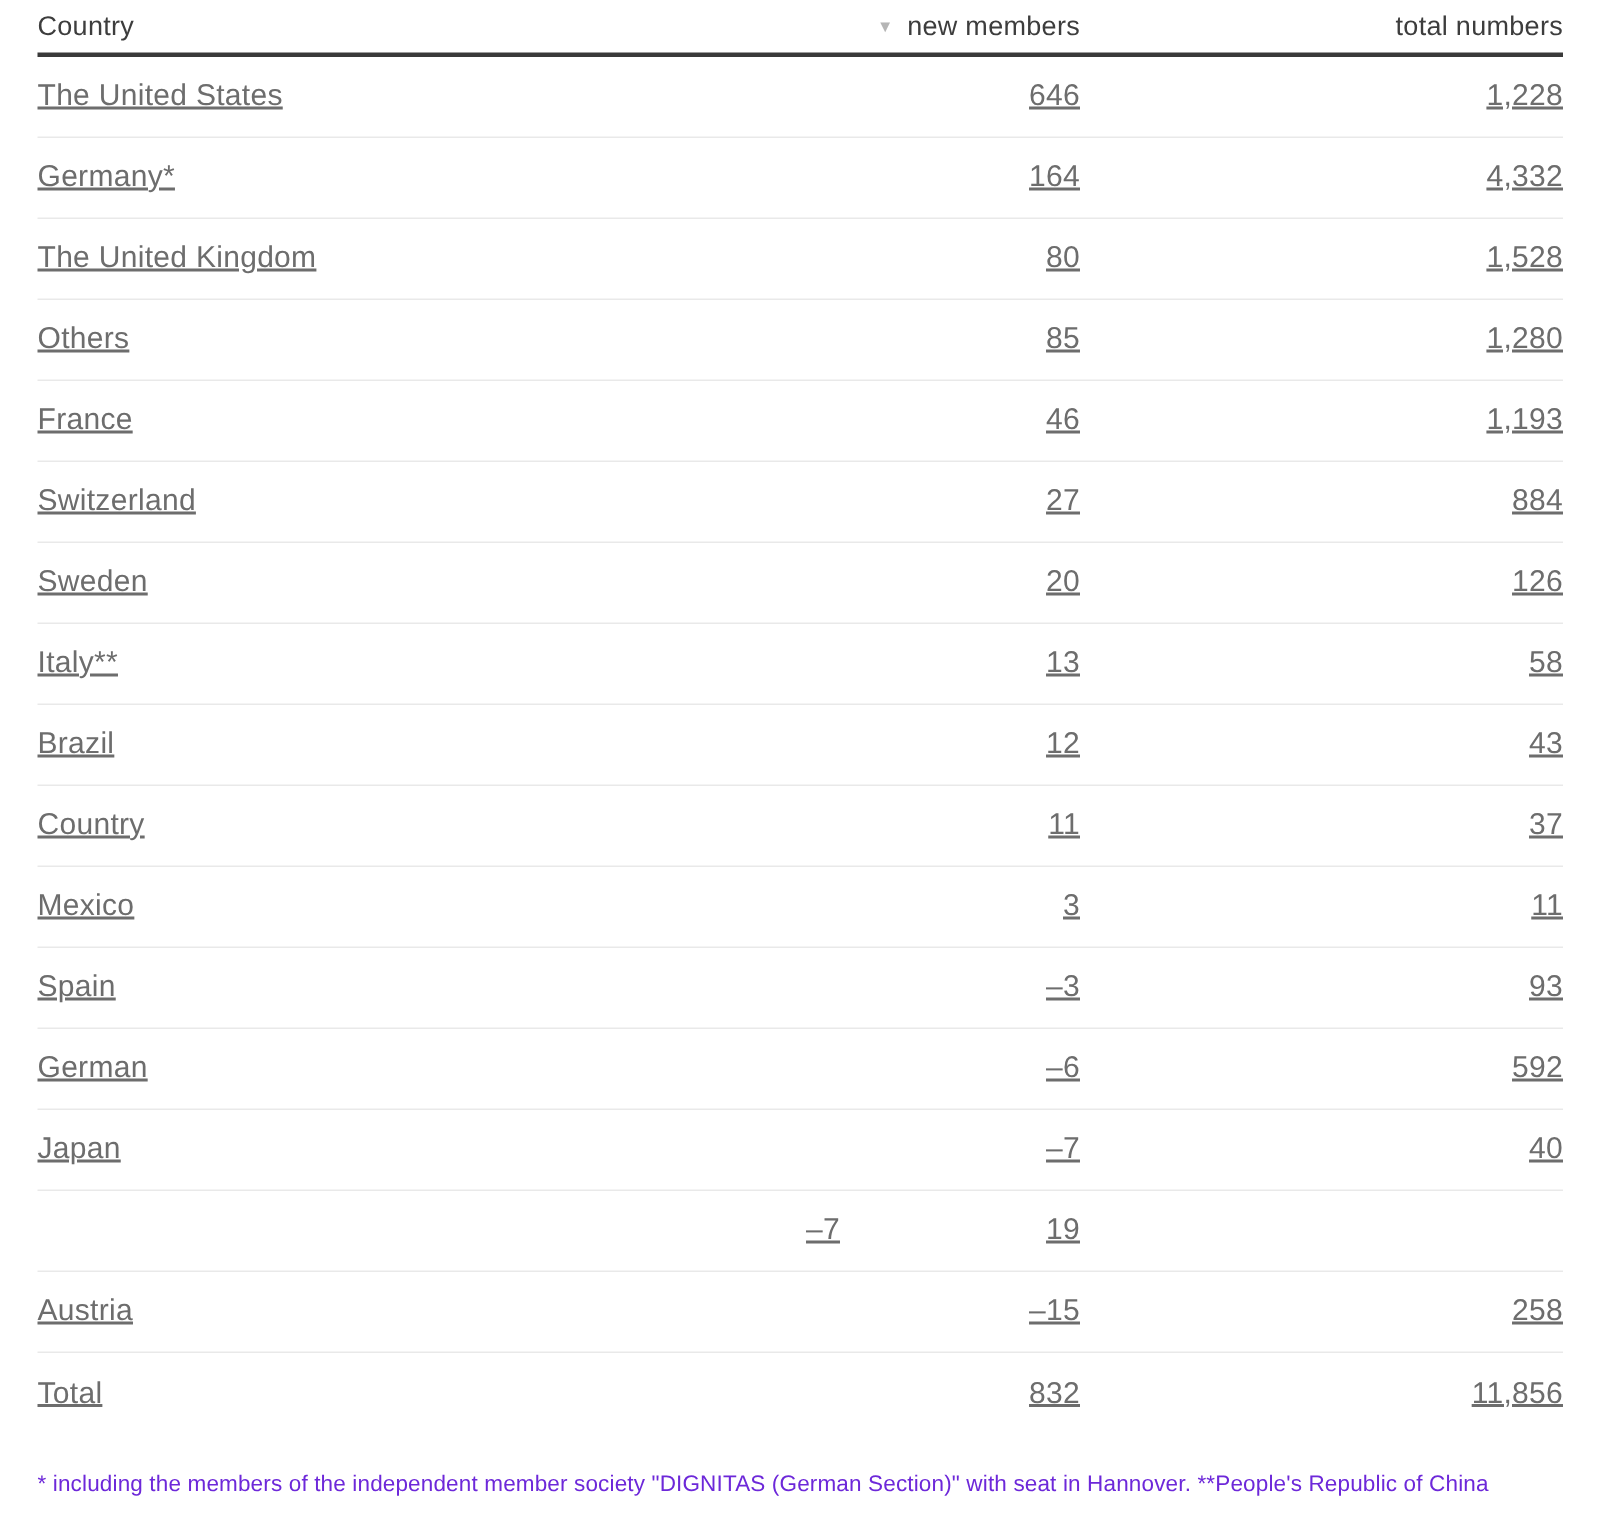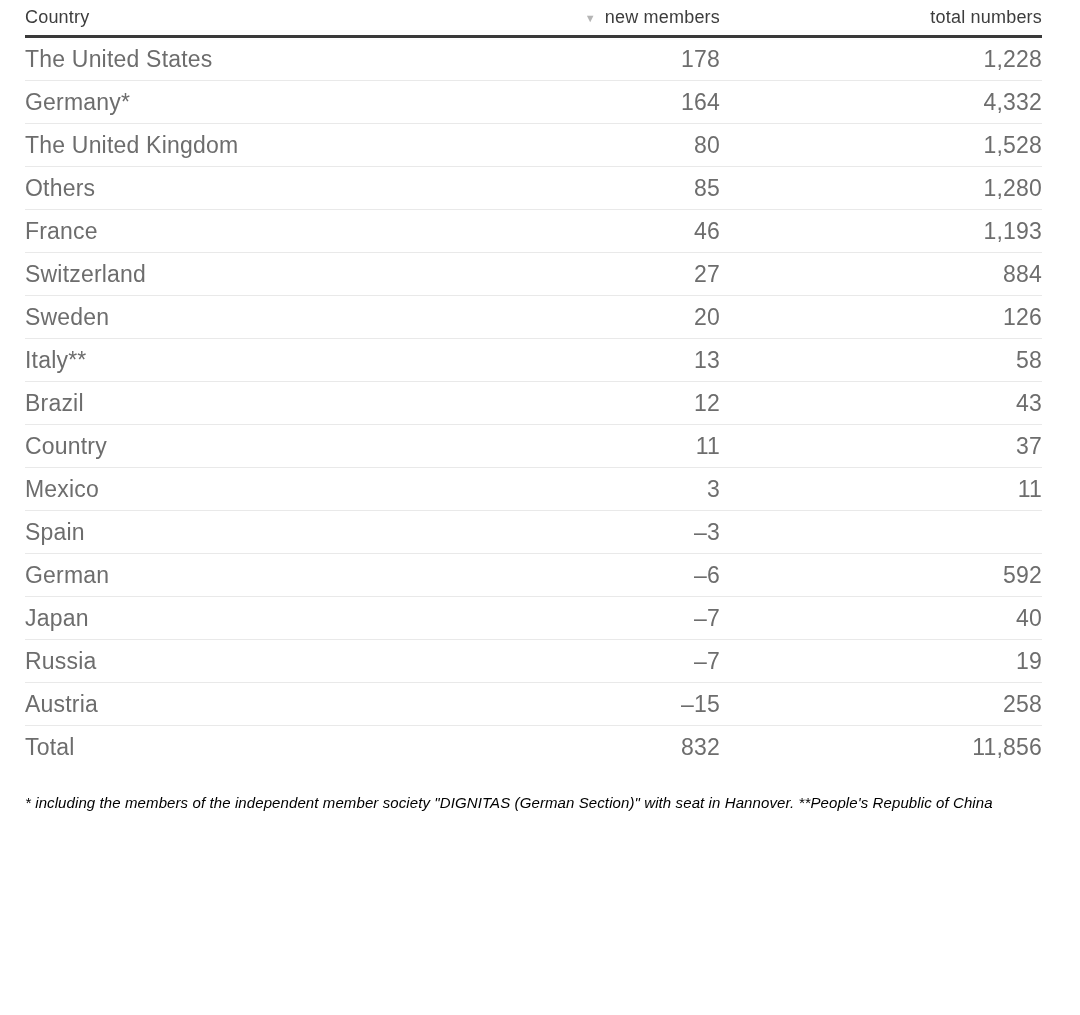--- a/index.html
+++ b/index.html
@@ -36,32 +36,32 @@
     color: #b5b5b5;
     font-size: 11px;
     line-height: 1;
     position: relative;
     top: 1px;
   }
   .tr {
     display: grid;
     grid-template-columns: 1fr 160px 322px;
     align-items: center;
-    height: 43px;
+    height: 54px;
     border-bottom: 1px solid #e9e9e9;
-    font-size: 23px;
+    font-size: 20px;
     color: #6d6d6d;
     letter-spacing: 0.2px;
+    text-decoration: underline;
   }
   .tr.total-row { border-bottom: none; }
   .footnote {
     margin-top: 25px;
-    font-style: italic;
     font-size: 15px;
-    color: #000000;
+    color: #6d28d9;
     letter-spacing: 0.1px;
   }
 </style>
 </head>
 <body>
 
 <div class="page">
 
   <div class="table">
 
@@ -70,21 +70,21 @@
       <div class="th col-new">
         <span class="sort-icon">▼</span>
         <span>new members</span>
       </div>
       <div class="th col-total">total numbers</div>
     </div>
 
     <div class="tbody" id="tbody">
         <div class="tr">
           <div class="td col-country">The United States</div>
-          <div class="td col-new">178</div>
+          <div class="td col-new">646</div>
           <div class="td col-total">1,228</div>
         </div>
         <div class="tr">
           <div class="td col-country">Germany*</div>
           <div class="td col-new">164</div>
           <div class="td col-total">4,332</div>
         </div>
         <div class="tr">
           <div class="td col-country">The United Kingdom</div>
           <div class="td col-new">80</div>
@@ -126,33 +126,33 @@
           <div class="td col-total">37</div>
         </div>
         <div class="tr">
           <div class="td col-country">Mexico</div>
           <div class="td col-new">3</div>
           <div class="td col-total">11</div>
         </div>
         <div class="tr">
           <div class="td col-country">Spain</div>
           <div class="td col-new">–3</div>
+          <div class="td col-total">93</div>
         </div>
         <div class="tr">
           <div class="td col-country">German</div>
           <div class="td col-new">–6</div>
           <div class="td col-total">592</div>
         </div>
         <div class="tr">
           <div class="td col-country">Japan</div>
           <div class="td col-new">–7</div>
           <div class="td col-total">40</div>
         </div>
         <div class="tr">
-          <div class="td col-country">Russia</div>
           <div class="td col-new">–7</div>
           <div class="td col-total">19</div>
         </div>
         <div class="tr">
           <div class="td col-country">Austria</div>
           <div class="td col-new">–15</div>
           <div class="td col-total">258</div>
         </div>
         <div class="tr total-row">
           <div class="td col-country">Total</div>

